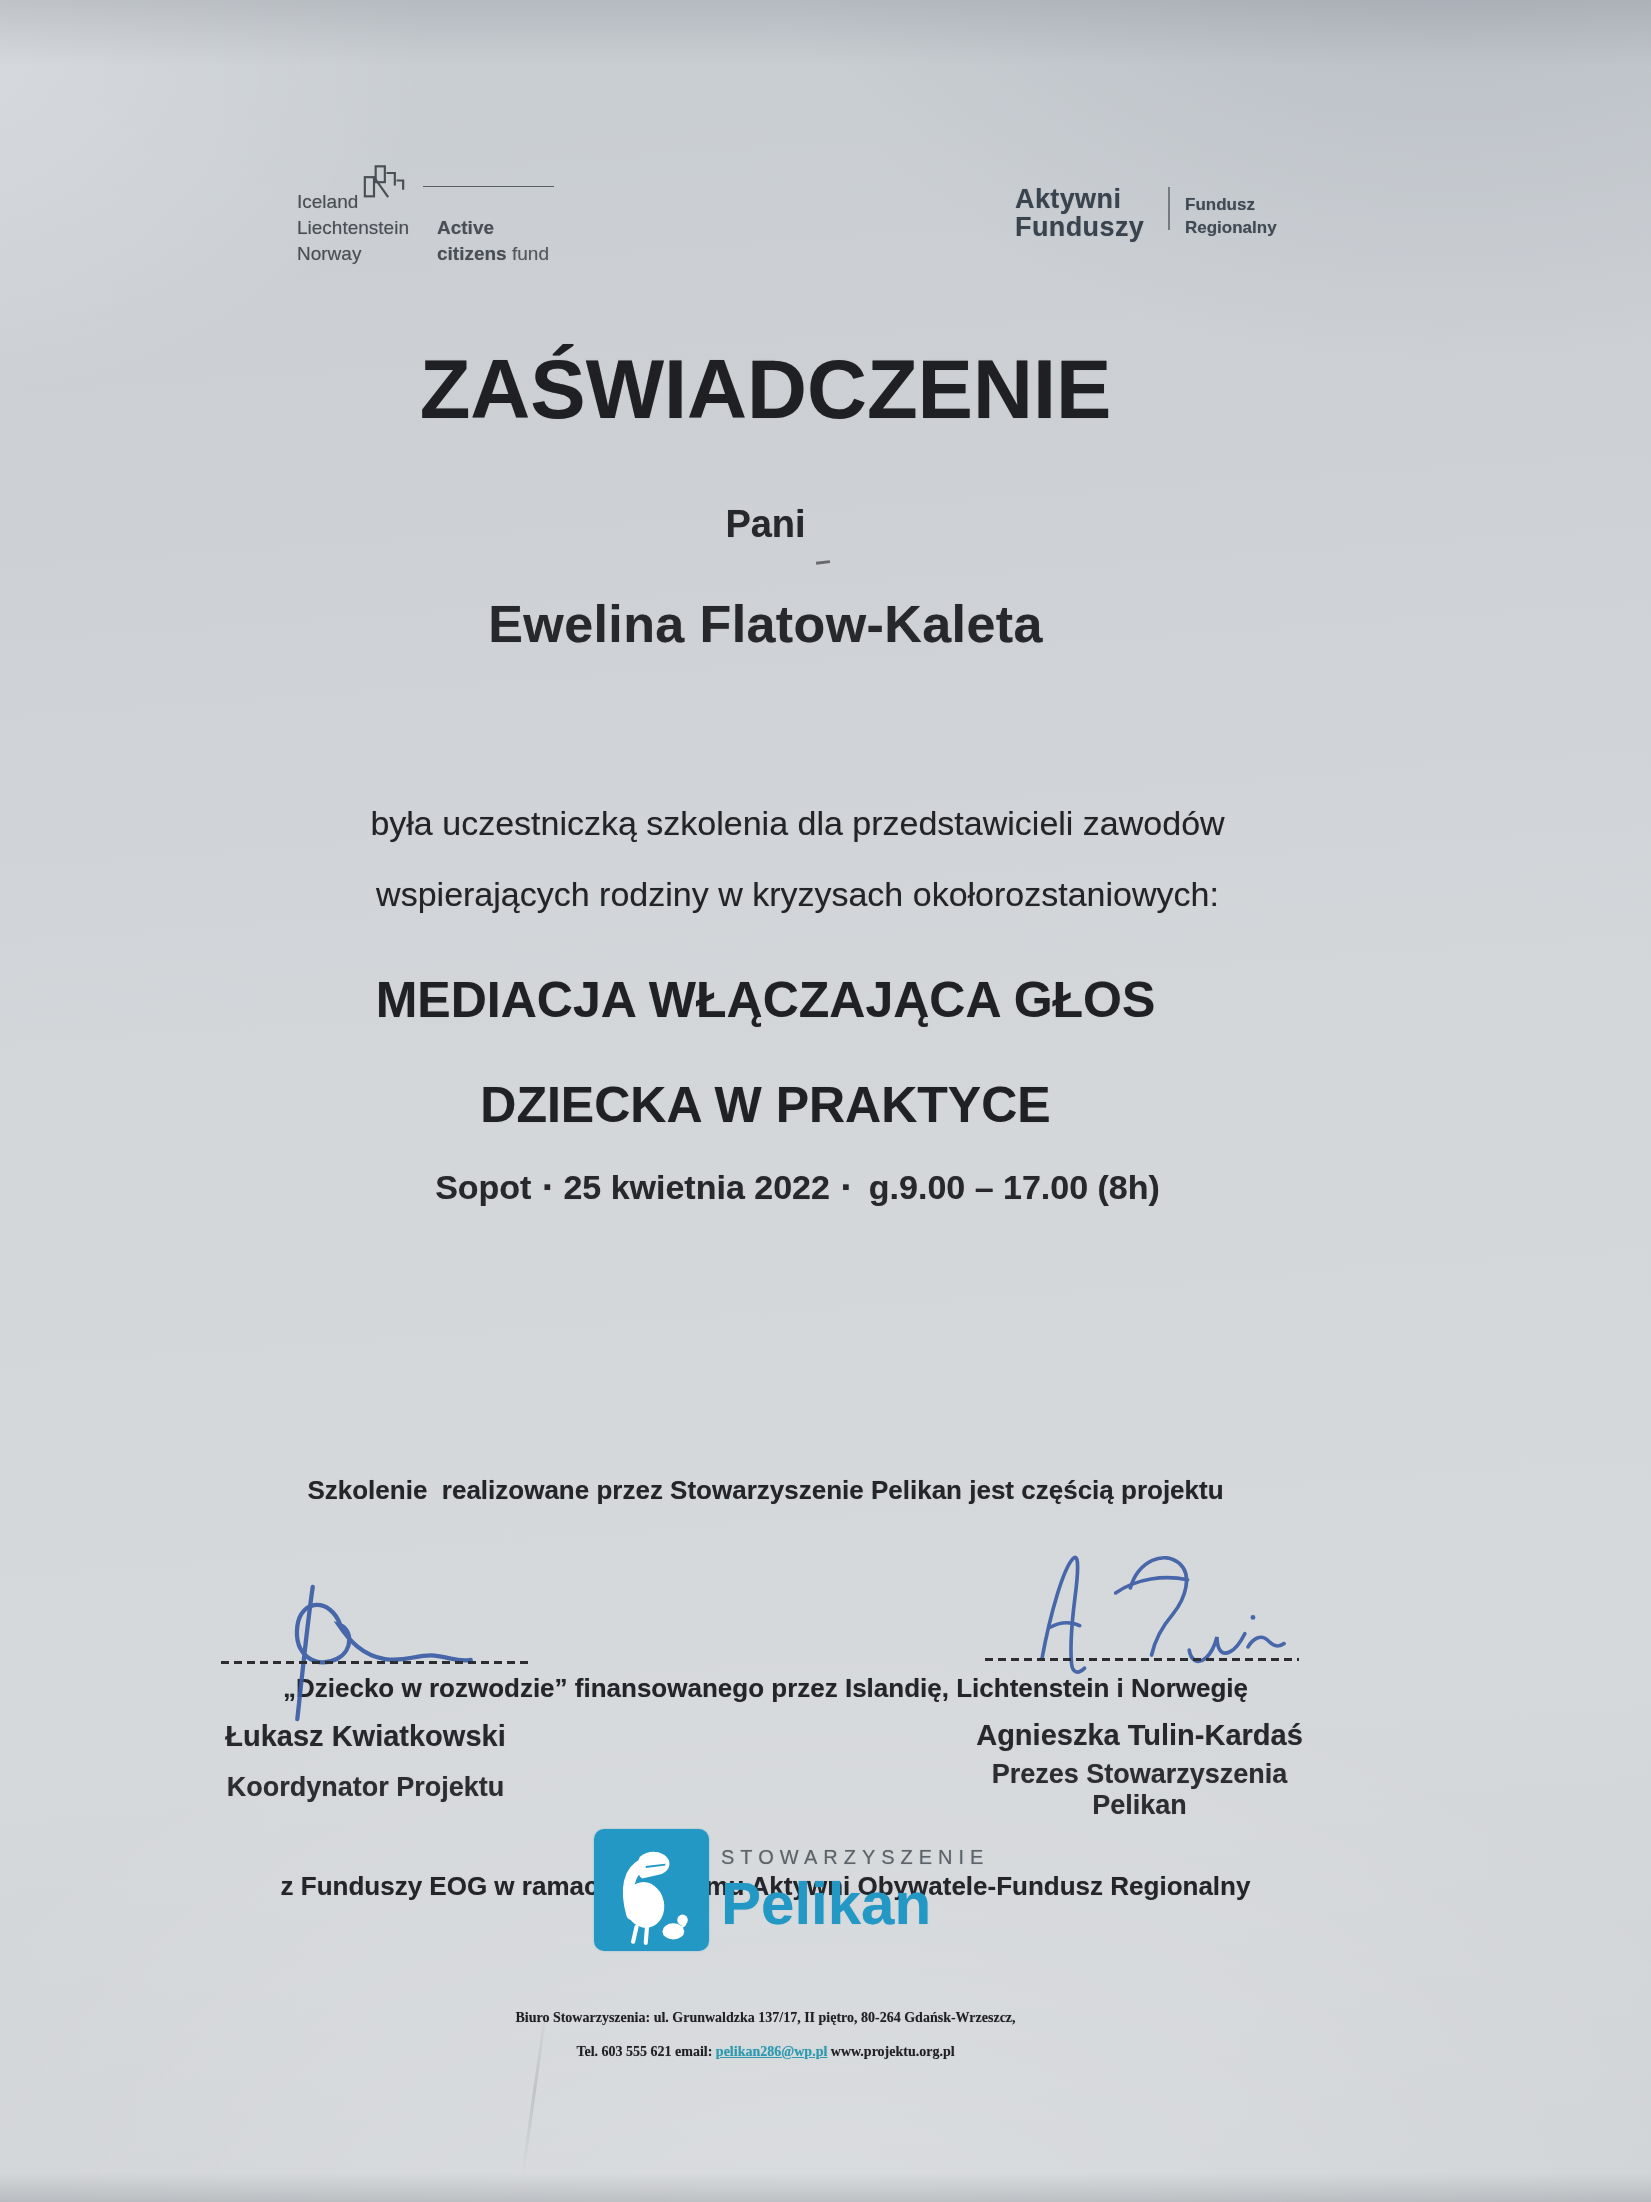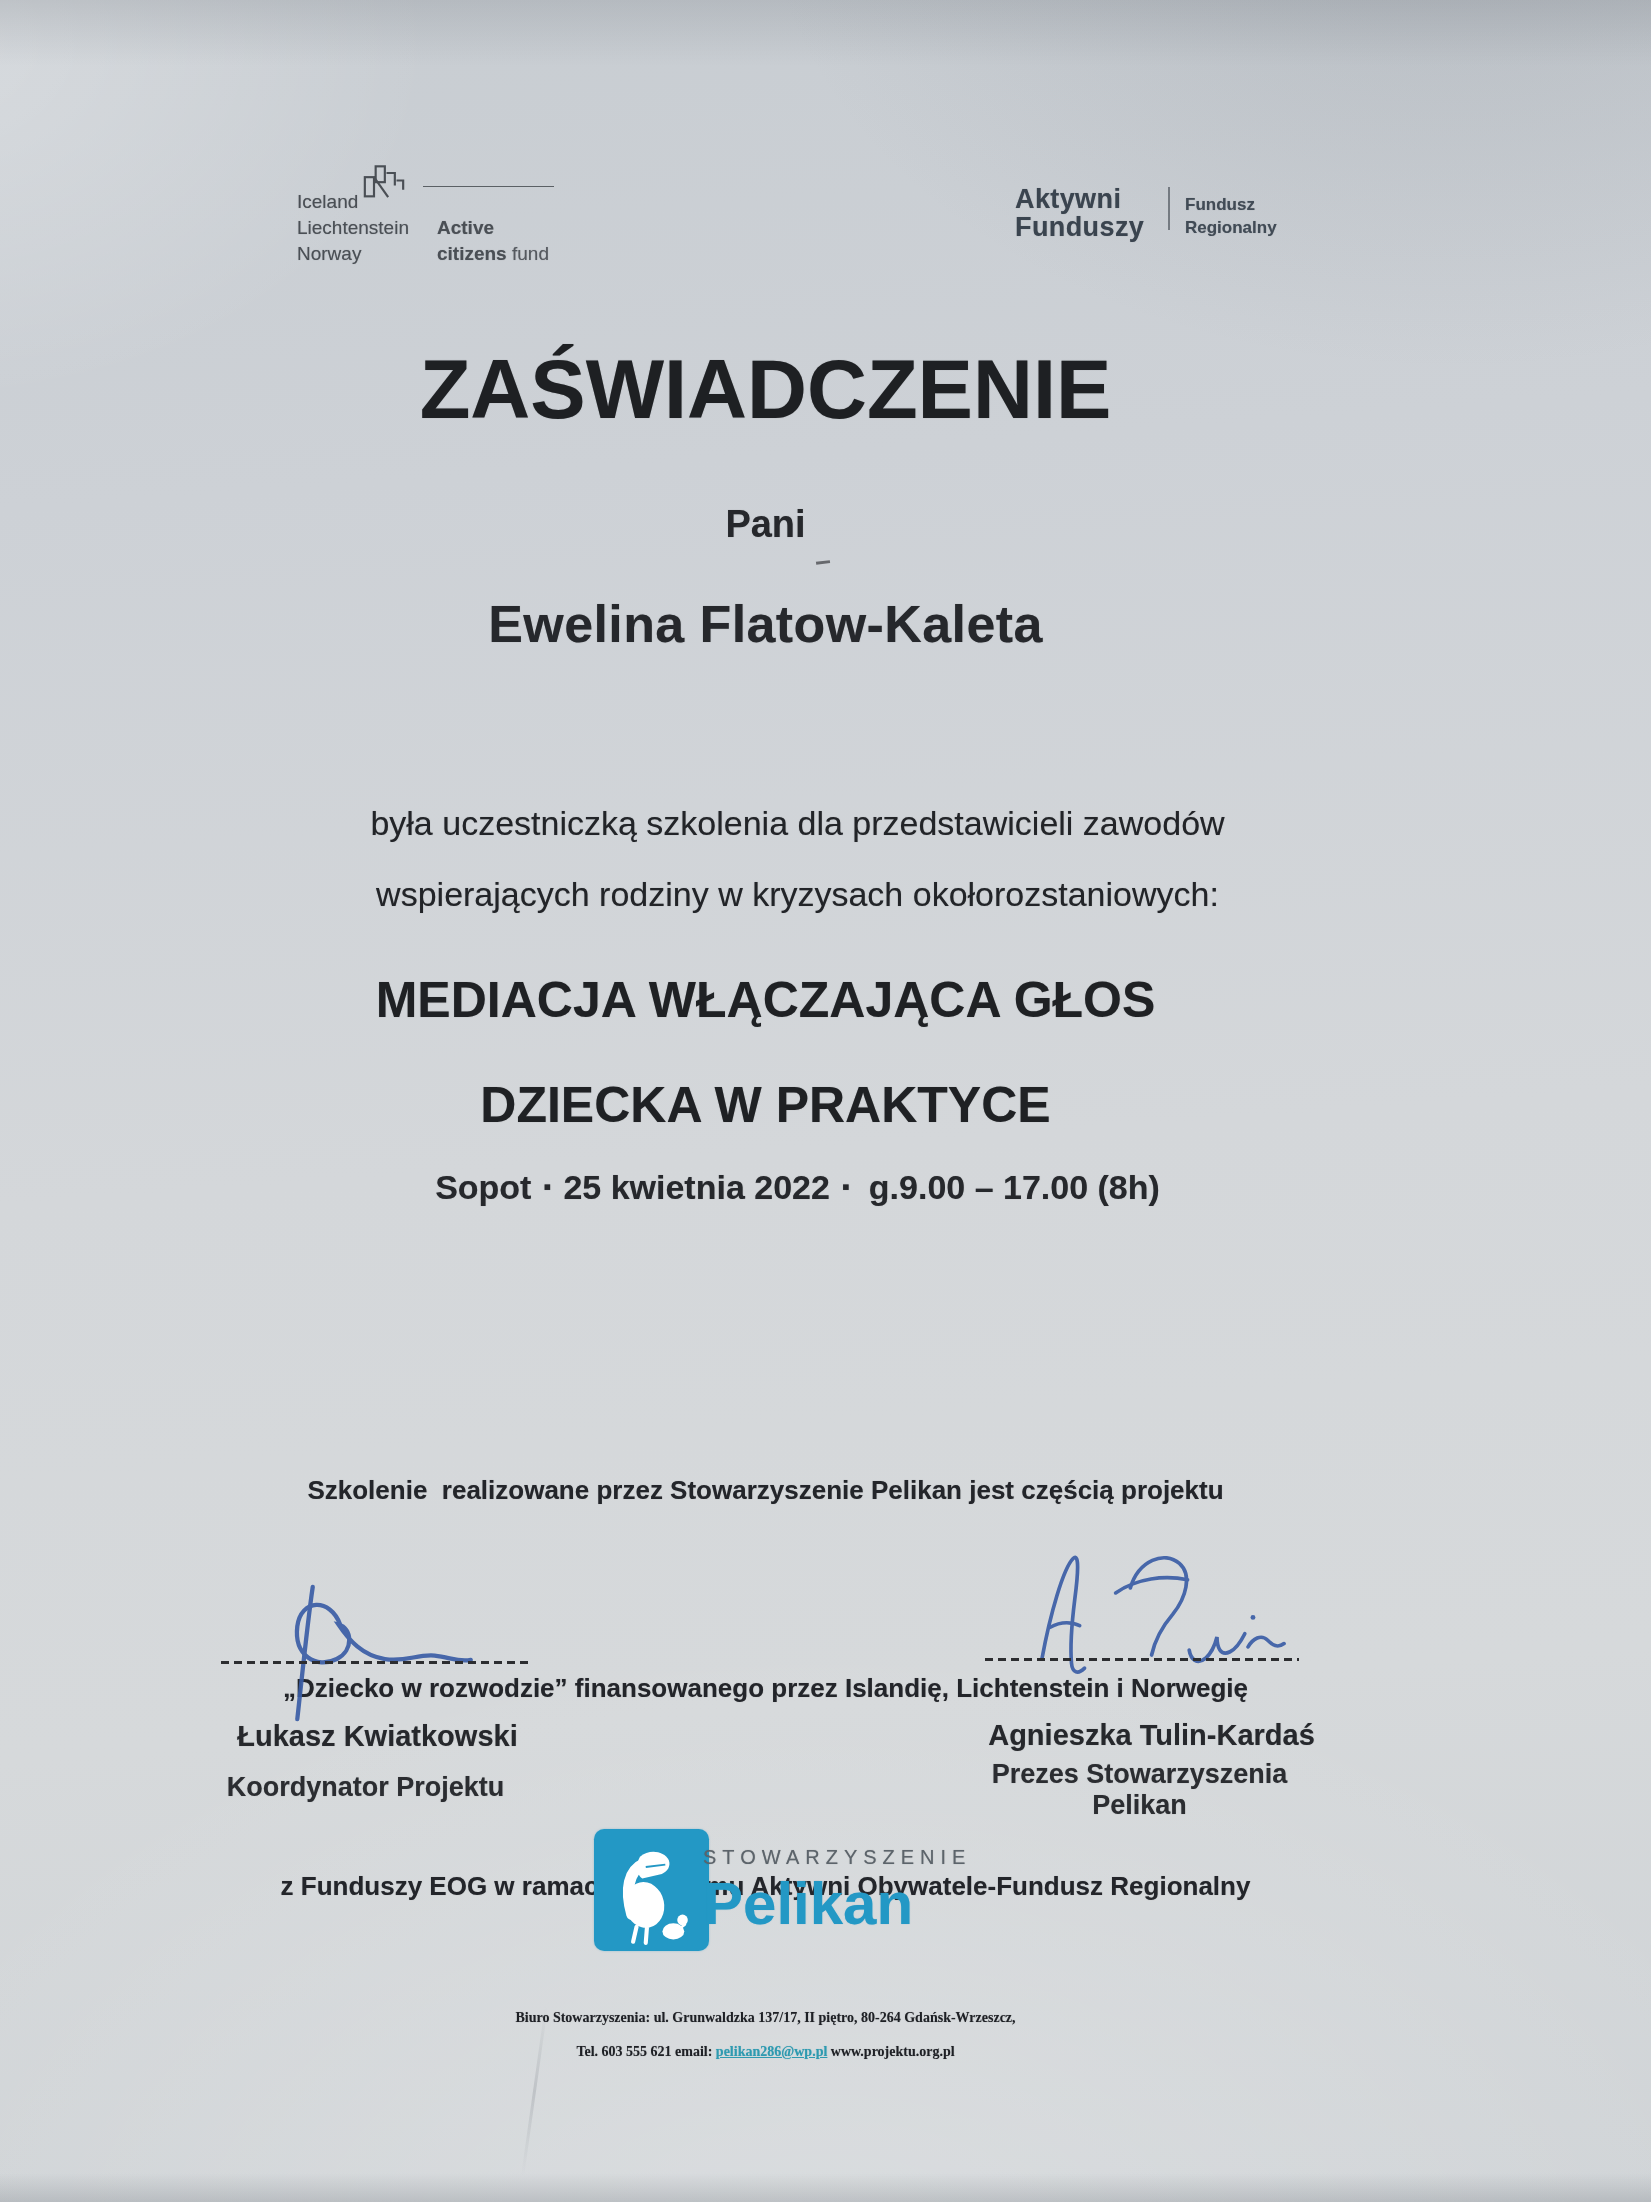--- a/index.html
+++ b/index.html
@@ -51,31 +51,31 @@
 
   
   .sig-col{position:absolute;}
   .sig-left{left:185px;top:1575px;width:361px;}
   .sig-right{left:959px;top:1531px;width:361px;}
   .sig-stroke{position:absolute;opacity:.92;}
   .sig-line{position:absolute;height:3.4px;
     background:repeating-linear-gradient(90deg,#2c2d30 0 7.7px,rgba(0,0,0,0) 7.7px 13px);}
   .sig-left .sig-line{left:36px;top:86px;width:310px;}
   .sig-right .sig-line{left:26px;top:127px;width:314px;}
-  .sig-name{position:absolute;left:12px;width:100%;text-align:center;font-size:29px;font-weight:700;}
+  .sig-name{position:absolute;left:0;width:100%;text-align:center;font-size:29px;font-weight:700;}
   .sig-role{position:absolute;left:0;width:100%;text-align:center;font-size:27px;font-weight:700;color:#2b2d31;}
   .sig-left .sig-name{top:145px;}
   .sig-left .sig-role{top:185px;margin-top:12px;}
   .sig-right .sig-name{top:188px;}
   .sig-right .sig-role{top:228px;}
 
   
   .pelican-badge{left:594px;top:1829px;width:115px;height:122px;background:#2398c5;border-radius:10.3px;
     box-shadow:0 0 1.7px rgba(35,152,197,.5);}
-  .org-text{left:703px;top:1846px;}
+  .org-text{left:721px;top:1846px;}
   .org-label{font-size:20px;letter-spacing:6px;font-weight:500;color:#5c646b;}
   .org-name{font-size:60px;font-weight:700;color:#2398c5;margin-top:0px;letter-spacing:0;text-shadow:0 0 0.9px rgba(35,152,197,.5);}
 
   
   .footer{top:2001px;font-family:"Liberation Serif","DejaVu Serif",serif;font-size:14px;font-weight:700;
     line-height:34px;color:#1e2025;}
   .footer .email{color:#2e9ab0;text-decoration:underline;text-shadow:0 0 0.9px rgba(46,154,176,.5);}
 </style>
 </head>
 <body>

